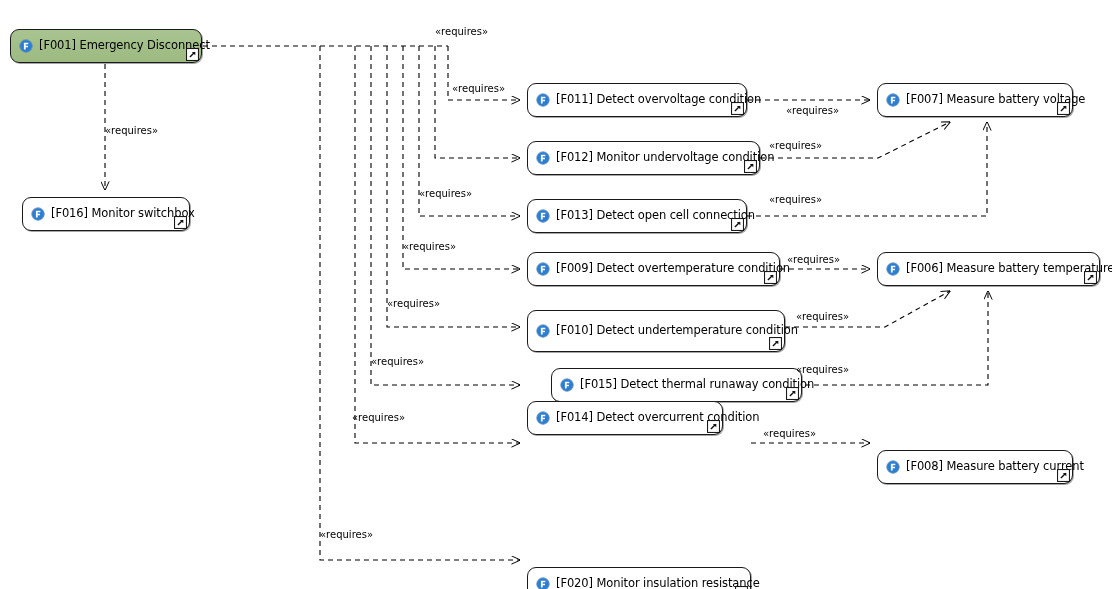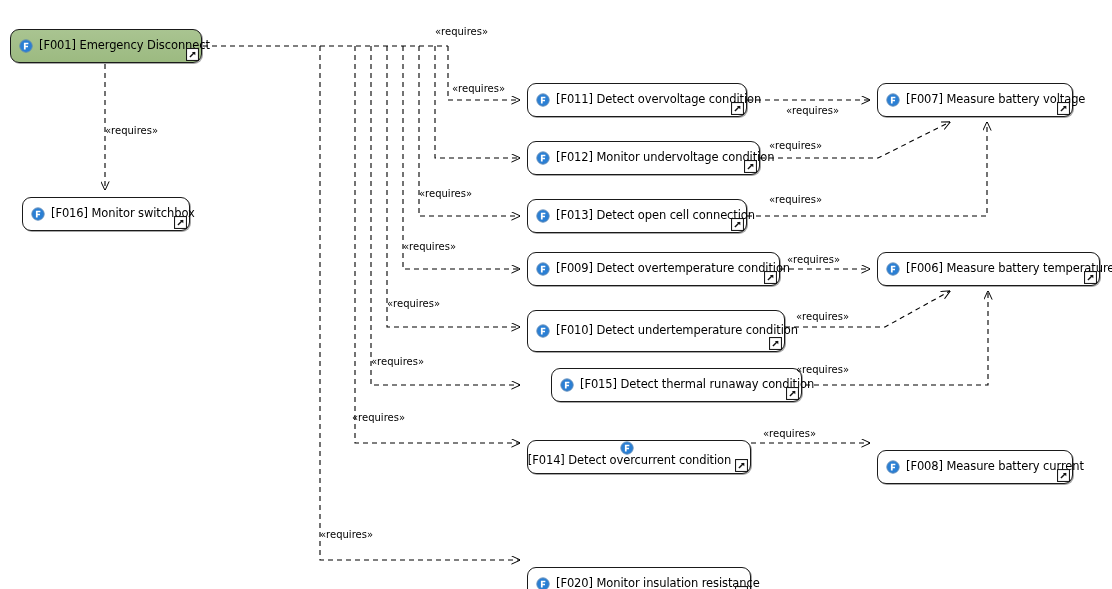--- a/index.html
+++ b/index.html
@@ -244,21 +244,21 @@
         </span>
         <span class="node-label">[F015] Detect thermal runaway condition</span>
         <span>
           <svg class="corner-icon" viewBox="0 0 14 14" xmlns="http://www.w3.org/2000/svg">
             <rect x="0.6" y="0.6" width="12.8" height="12.8" fill="#ffffff" stroke="#111111" stroke-width="1.1"></rect>
             <path d="M4.2 9.8 L9.4 4.6" stroke="#111111" stroke-width="1.5" fill="none"></path>
             <path d="M6.3 4.2 L10.0 4.2 L10.0 7.9 Z" fill="#111111"></path>
           </svg>
         </span>
       </div>
-      <div class="node" style="left: 527px; top: 440px; width: 224px; height: 34px; flex-direction: column;">
+      <div class="node" style="left: 527px; top: 401px; width: 196px; height: 34px;">
         <span style="display: flex;">
           <svg class="node-icon" viewBox="0 0 16 16" xmlns="http://www.w3.org/2000/svg">
             <circle cx="8" cy="8" r="7" fill="#2a7fd4" stroke="#1b5fa3" stroke-width="1"></circle>
             <circle cx="8" cy="8" r="7" fill="none" stroke="#ffffff" stroke-width="0.6" opacity="0.45"></circle>
             <path d="M5.6 4.2 h5.1 v1.9 h-3.1 v1.5 h2.7 v1.9 h-2.7 v2.6 h-2.0 z" fill="#ffffff"></path>
           </svg>
         </span>
         <span class="node-label">[F014] Detect overcurrent condition</span>
         <span>
           <svg class="corner-icon" viewBox="0 0 14 14" xmlns="http://www.w3.org/2000/svg">

